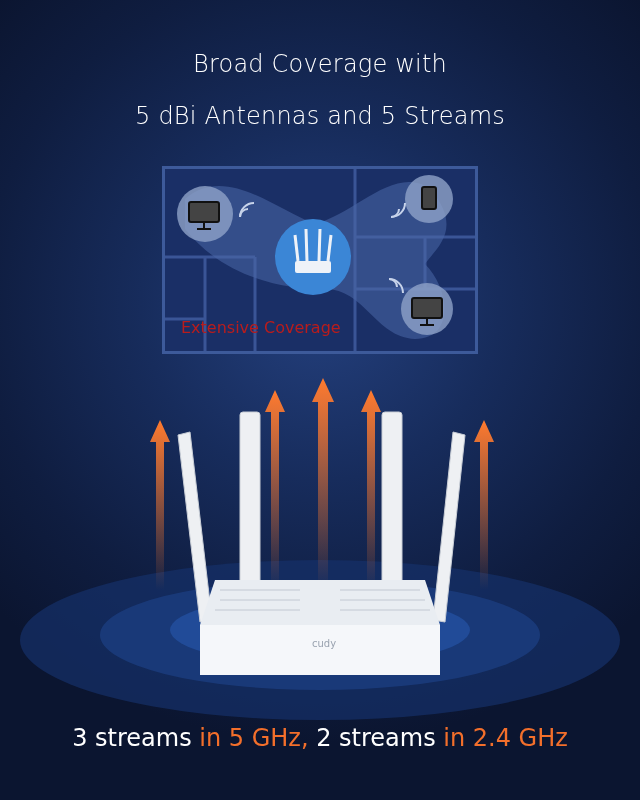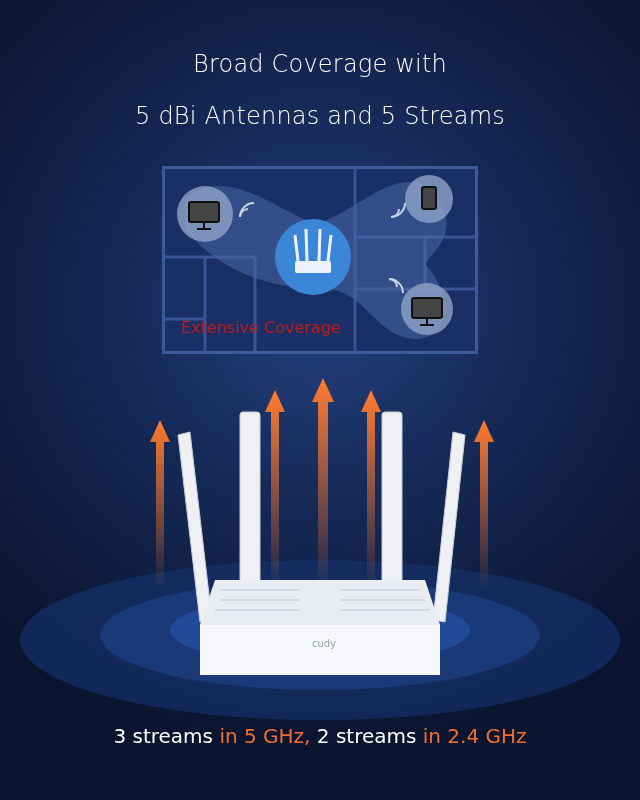--- a/index.html
+++ b/index.html
@@ -4,21 +4,21 @@
 <style>
   html,body{margin:0;padding:0;}
   body{width:640px;height:800px;overflow:hidden;position:relative;
     background: radial-gradient(ellipse 70% 55% at 50% 38%, #24407e 0%, #172c5c 40%, #0f1d40 75%, #0b1530 100%);
     font-family:"DejaVu Sans","Liberation Sans",sans-serif;}
   .headline{position:absolute;top:38px;left:0;width:640px;text-align:center;color:#fff;font-size:24px;line-height:52px;font-weight:300;letter-spacing:0.2px;}
   .floor{position:absolute;left:162px;top:166px;width:316px;height:188px;background:#1a2f66;border:3px solid #3d5a9a;box-sizing:border-box;}
   .floor svg{position:absolute;left:0;top:0;}
   .cov-label{position:absolute;left:181px;top:318px;color:#b91c1c;font-size:16px;}
   .ground{position:absolute;left:0;top:560px;width:640px;height:190px;}
-  .caption{position:absolute;top:724px;left:0;width:640px;text-align:center;font-size:20px;color:#fff;}
+  .caption{position:absolute;top:724px;left:0;width:640px;text-align:center;font-size:24px;color:#fff;}
   .orange{color:#f36f2b;}
 </style>
 </head>
 <body>
 
 <div class="headline">
   <div>Broad Coverage with</div>
   <div>5 dBi Antennas and 5 Streams</div>
 </div>
 

